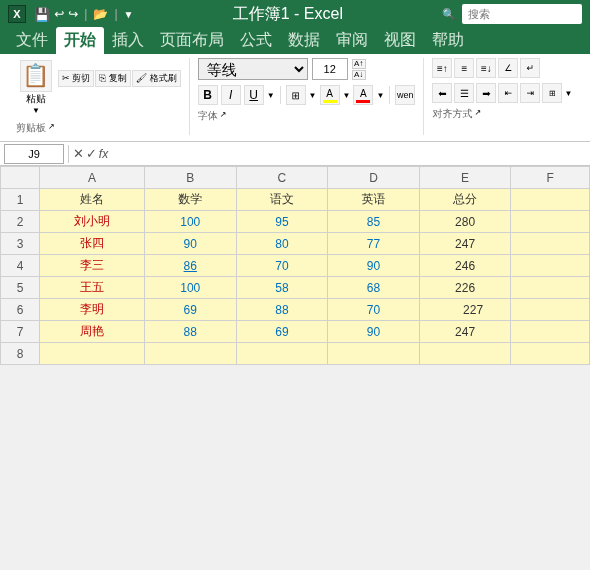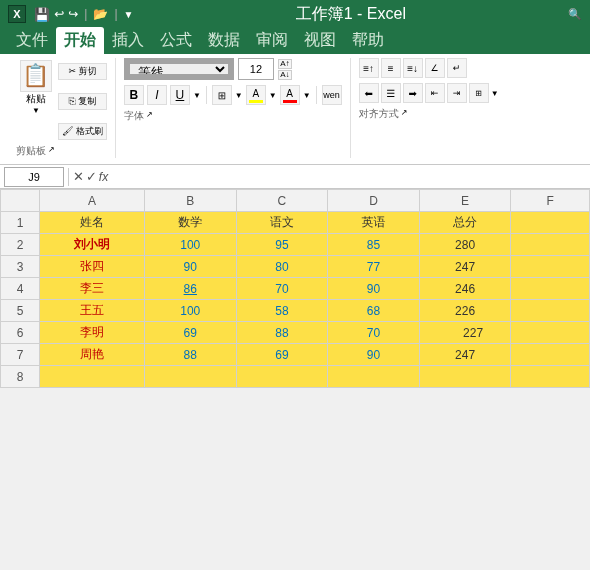--- a/index.html
+++ b/index.html
@@ -22,26 +22,26 @@
     .ribbon-group { display: flex; flex-direction: column; align-items: center; padding: 0 8px; border-right: 1px solid #e0e0e0; }
     .ribbon-group:last-child { border-right: none; }
     .ribbon-group-content { display: flex; align-items: flex-start; gap: 2px; flex: 1; }
     .ribbon-group-label { font-size: 10px; color: #666; margin-top: 4px; text-align: center; }
 
     
     .paste-btn { display: flex; flex-direction: column; align-items: center; cursor: pointer; padding: 2px 4px; }
     .paste-icon { width: 32px; height: 32px; background: #f5f5f5; border: 1px solid #ddd; display: flex; align-items: center; justify-content: center; font-size: 18px; }
 
     
-    .clipboard-small { display: flex; flex-direction: column; gap: 13px; margin-top: 5px; }
+    .clipboard-small { display: flex; flex-direction: row; gap: 1px; margin-top: 12px; }
     .clip-sm-btn { font-size: 9px; padding: 1px 3px; background: #f5f5f5; border: 1px solid #ddd; cursor: pointer; white-space: nowrap; }
 
     
     .font-group-top { display: flex; align-items: center; gap: 4px; margin-bottom: 2px; }
-    .font-select { width: 110px; height: 22px; font-size: 13px; border: 6px solid #a3a3a3; padding: 0 4px; }
+    .font-select { width: 110px; height: 22px; font-size: 15px; border: 1px solid #a3a3a3; padding: 0 4px; }
     .font-size-input { width: 36px; height: 22px; font-size: 11px; border: 1px solid #aaa; text-align: center; }
     .font-size-btns { display: flex; flex-direction: column; gap: 1px; }
     .font-sz-btn { width: 14px; height: 10px; background: #f5f5f5; border: 1px solid #ccc; font-size: 8px; cursor: pointer; display: flex; align-items: center; justify-content: center; }
     .font-group-bottom { display: flex; align-items: center; gap: 3px; }
     .fmt-btn { width: 20px; height: 20px; background: #f5f5f5; border: 1px solid #ddd; cursor: pointer; display: flex; align-items: center; justify-content: center; font-size: 12px; }
     .fmt-btn.bold { font-weight: bold; }
     .fmt-btn.italic { font-style: italic; }
     .fmt-btn.underline { text-decoration: underline; }
     .separator { width: 1px; height: 18px; background: #ddd; margin: 0 2px; }
     .color-btn { width: 20px; height: 20px; background: #f5f5f5; border: 1px solid #ddd; cursor: pointer; display: flex; flex-direction: column; align-items: center; justify-content: center; gap: 1px; }
@@ -58,21 +58,21 @@
     .formula-icons { display: flex; align-items: center; gap: 2px; color: #555; font-size: 13px; }
     .formula-input { flex: 1; height: 20px; border: none; font-size: 12px; padding: 0 4px; outline: none; }
 
     
     .spreadsheet { background: white; overflow: hidden; }
 
     table.grid { border-collapse: collapse; width: 100%; }
     table.grid th, table.grid td { border: 1px solid #d0d0d0; text-align: center; font-size: 12px; height: 22px; padding: 0 4px; }
     table.grid th { background: #f2f2f2; color: #555; font-weight: normal; min-width: 20px; }
     table.grid th.row-header { width: 30px; background: #f2f2f2; }
-    table.grid td { background: #fde047; color: #333; }
+    table.grid td { background: #fef9c3; color: #333; }
     .col-A { width: 80px; }
     .col-B { width: 70px; }
     .col-C { width: 70px; }
     .col-D { width: 70px; }
     .col-E { width: 70px; }
     .col-F { width: 60px; }
   </style>
 </head>
 <body>
 
@@ -84,27 +84,29 @@
     <span style="color:white;font-size:12px;cursor:pointer;">↩</span>
     <span style="color:white;font-size:12px;cursor:pointer;">↪</span>
     <span style="color:#aaa;margin:0 2px;">|</span>
     <span style="color:white;font-size:12px;cursor:pointer;">📂</span>
     <span style="color:#aaa;margin:0 2px;">|</span>
     <span style="color:white;font-size:10px;cursor:pointer;">▼</span>
   </div>
   <div class="title-center">工作簿1 - Excel</div>
   <div style="display:flex;align-items:center;gap:6px;">
     <span style="color:white;font-size:11px;">🔍</span>
+    <input class="search-box" placeholder="搜索" style="">
   </div>
 </div>
 
 <div class="ribbon-tabs">
   <div class="ribbon-tab">文件</div>
   <div class="ribbon-tab active">开始</div>
   <div class="ribbon-tab">插入</div>
+  <div class="ribbon-tab">页面布局</div>
   <div class="ribbon-tab">公式</div>
   <div class="ribbon-tab">数据</div>
   <div class="ribbon-tab">审阅</div>
   <div class="ribbon-tab">视图</div>
   <div class="ribbon-tab">帮助</div>
 </div>
 
 <div class="ribbon">
 
   <div class="ribbon-group">
@@ -229,21 +231,21 @@
           <th class="row-header">1</th>
           <td style="font-weight: normal; color: rgb(51, 51, 51);">姓名</td>
           <td style="font-weight: normal; color: rgb(51, 51, 51);">数学</td>
           <td style="font-weight: normal; color: rgb(51, 51, 51);">语文</td>
           <td style="font-weight: normal; color: rgb(51, 51, 51);">英语</td>
           <td style="font-weight: normal; color: rgb(51, 51, 51);">总分</td>
           <td style="font-weight: normal; color: rgb(51, 51, 51);"></td>
         </tr>
         <tr>
           <th class="row-header">2</th>
-          <td style="color: rgb(192, 0, 0); font-weight: bold;">刘小明</td>
+          <td style="color: rgb(192, 0, 0);">刘小明</td>
           <td style="color: rgb(0, 112, 192);">100</td>
           <td style="color: rgb(0, 112, 192);">95</td>
           <td style="color: rgb(0, 112, 192);">85</td>
           <td style="color: rgb(51, 51, 51);">280</td>
           <td></td>
         </tr>
         <tr>
           <th class="row-header">3</th>
           <td style="color: rgb(192, 0, 0);">张四</td>
           <td style="color: rgb(0, 112, 192);">90</td>

